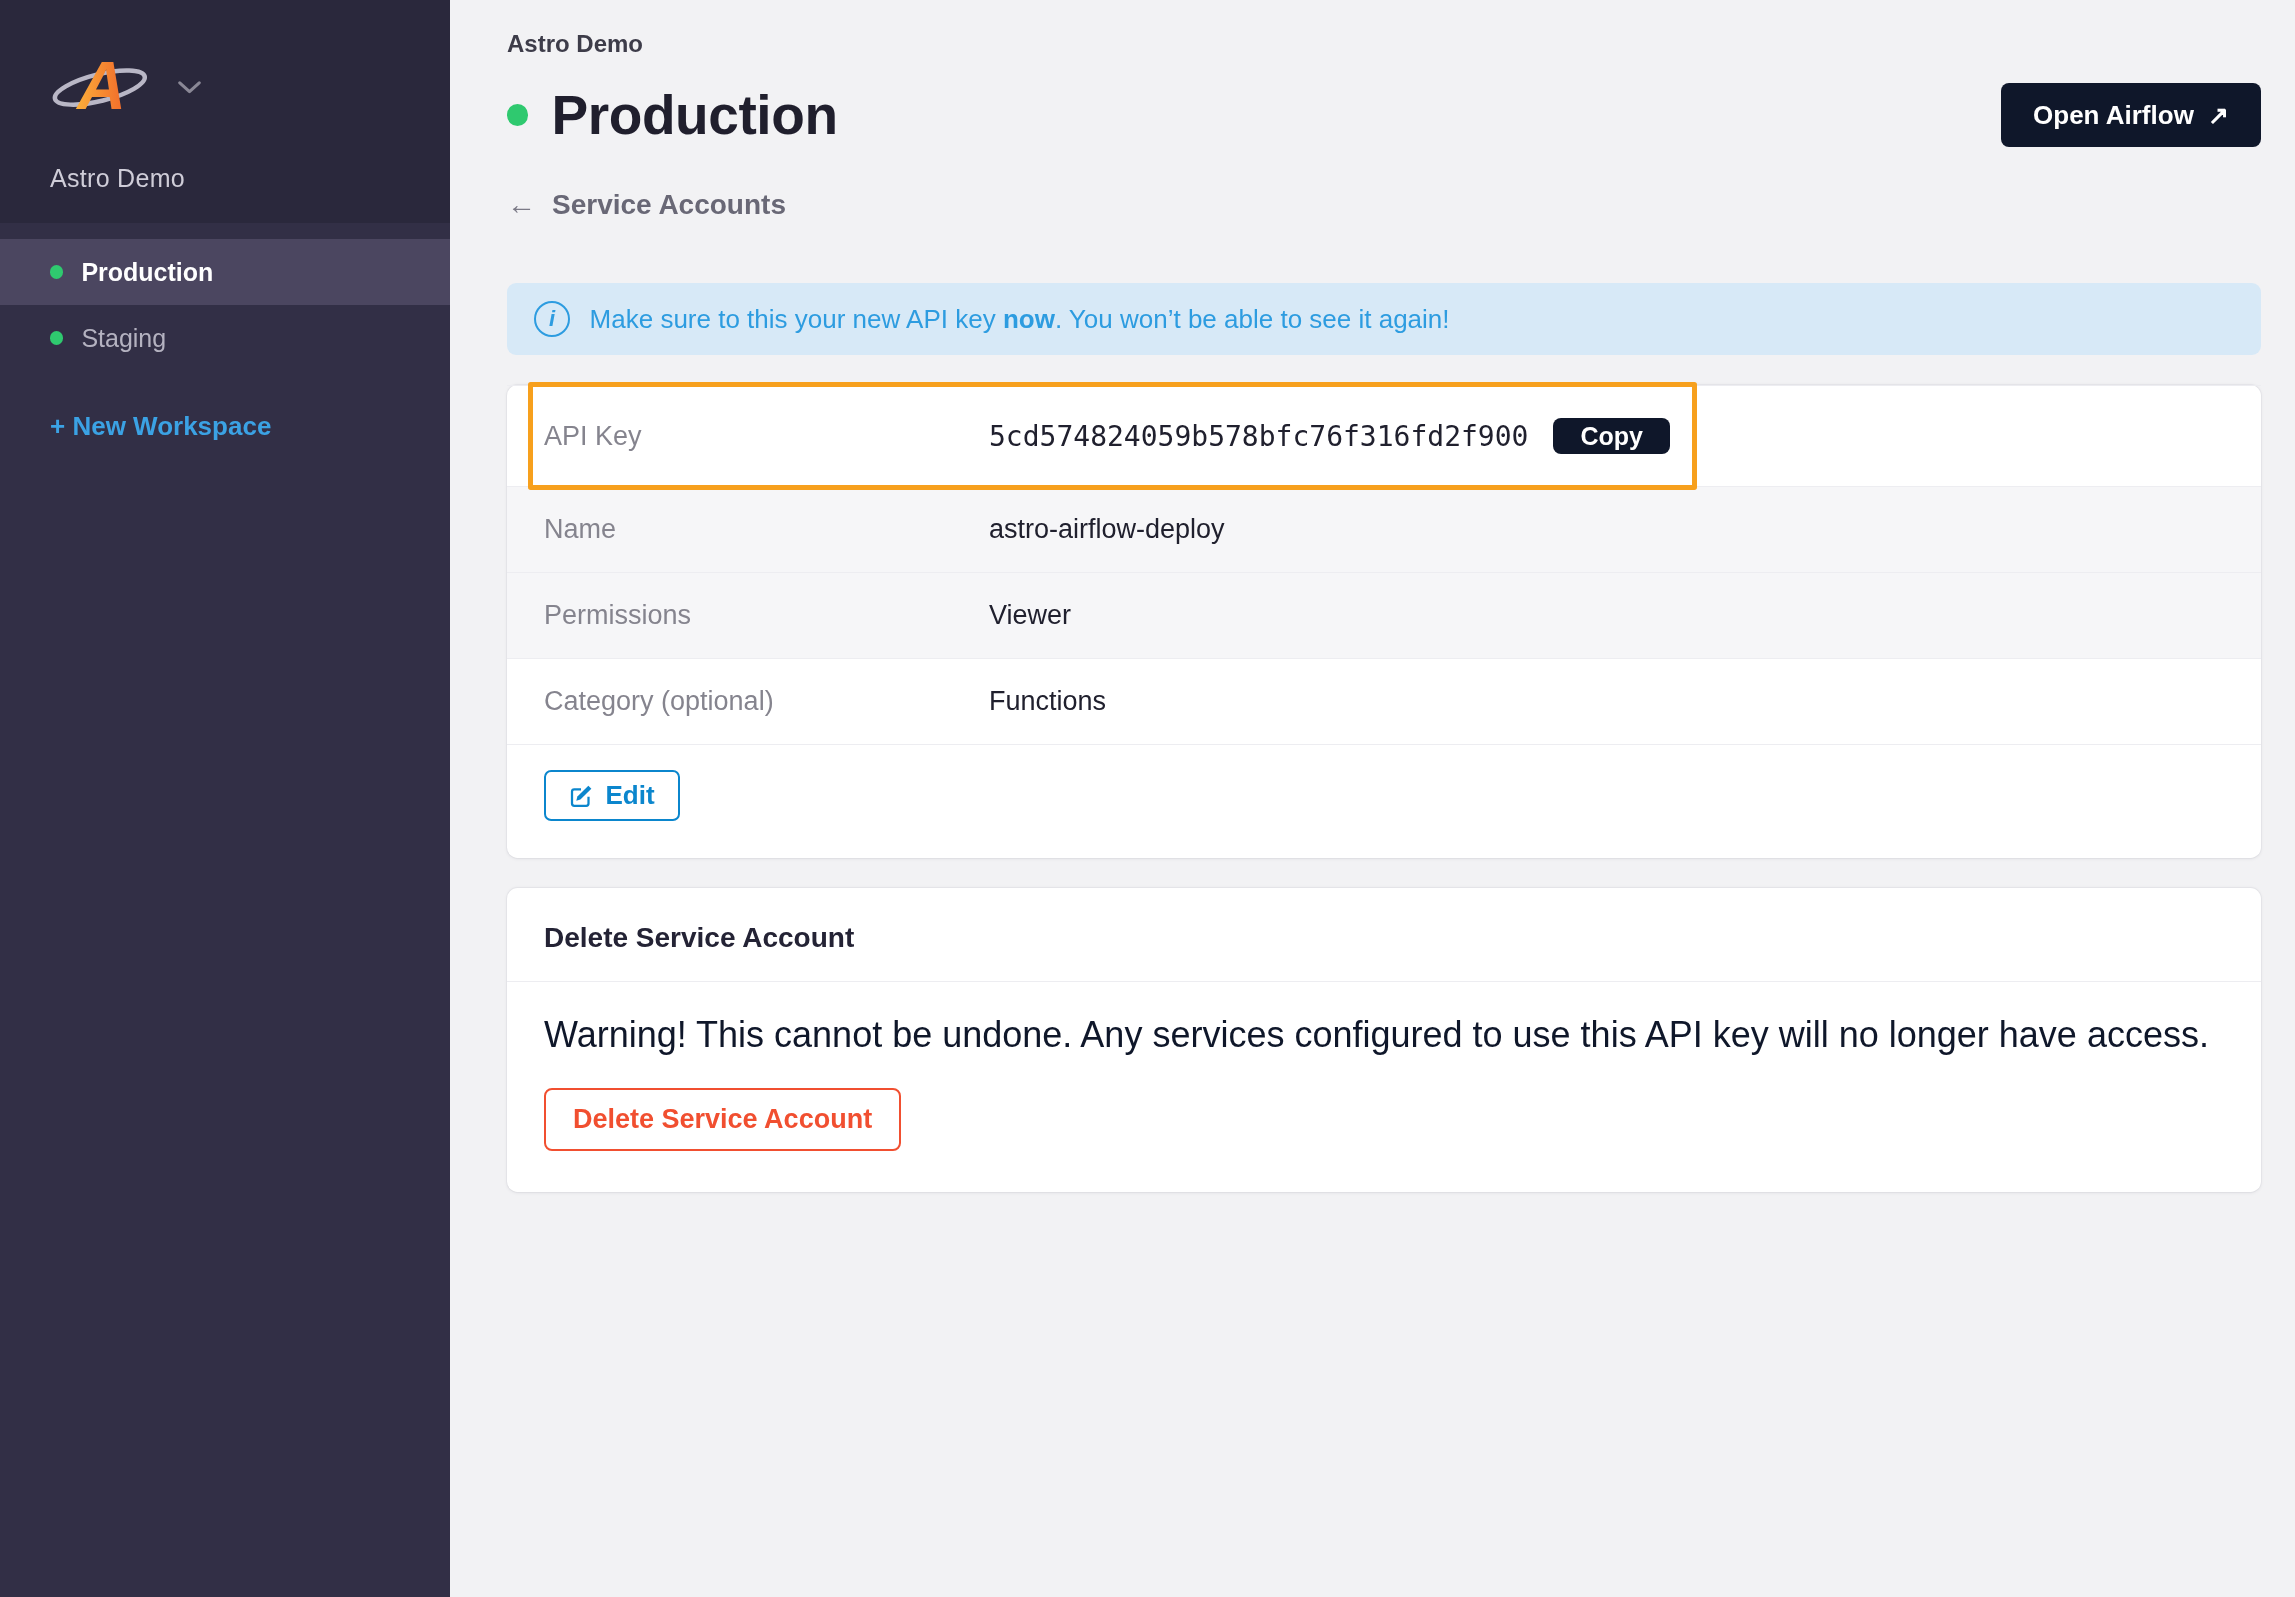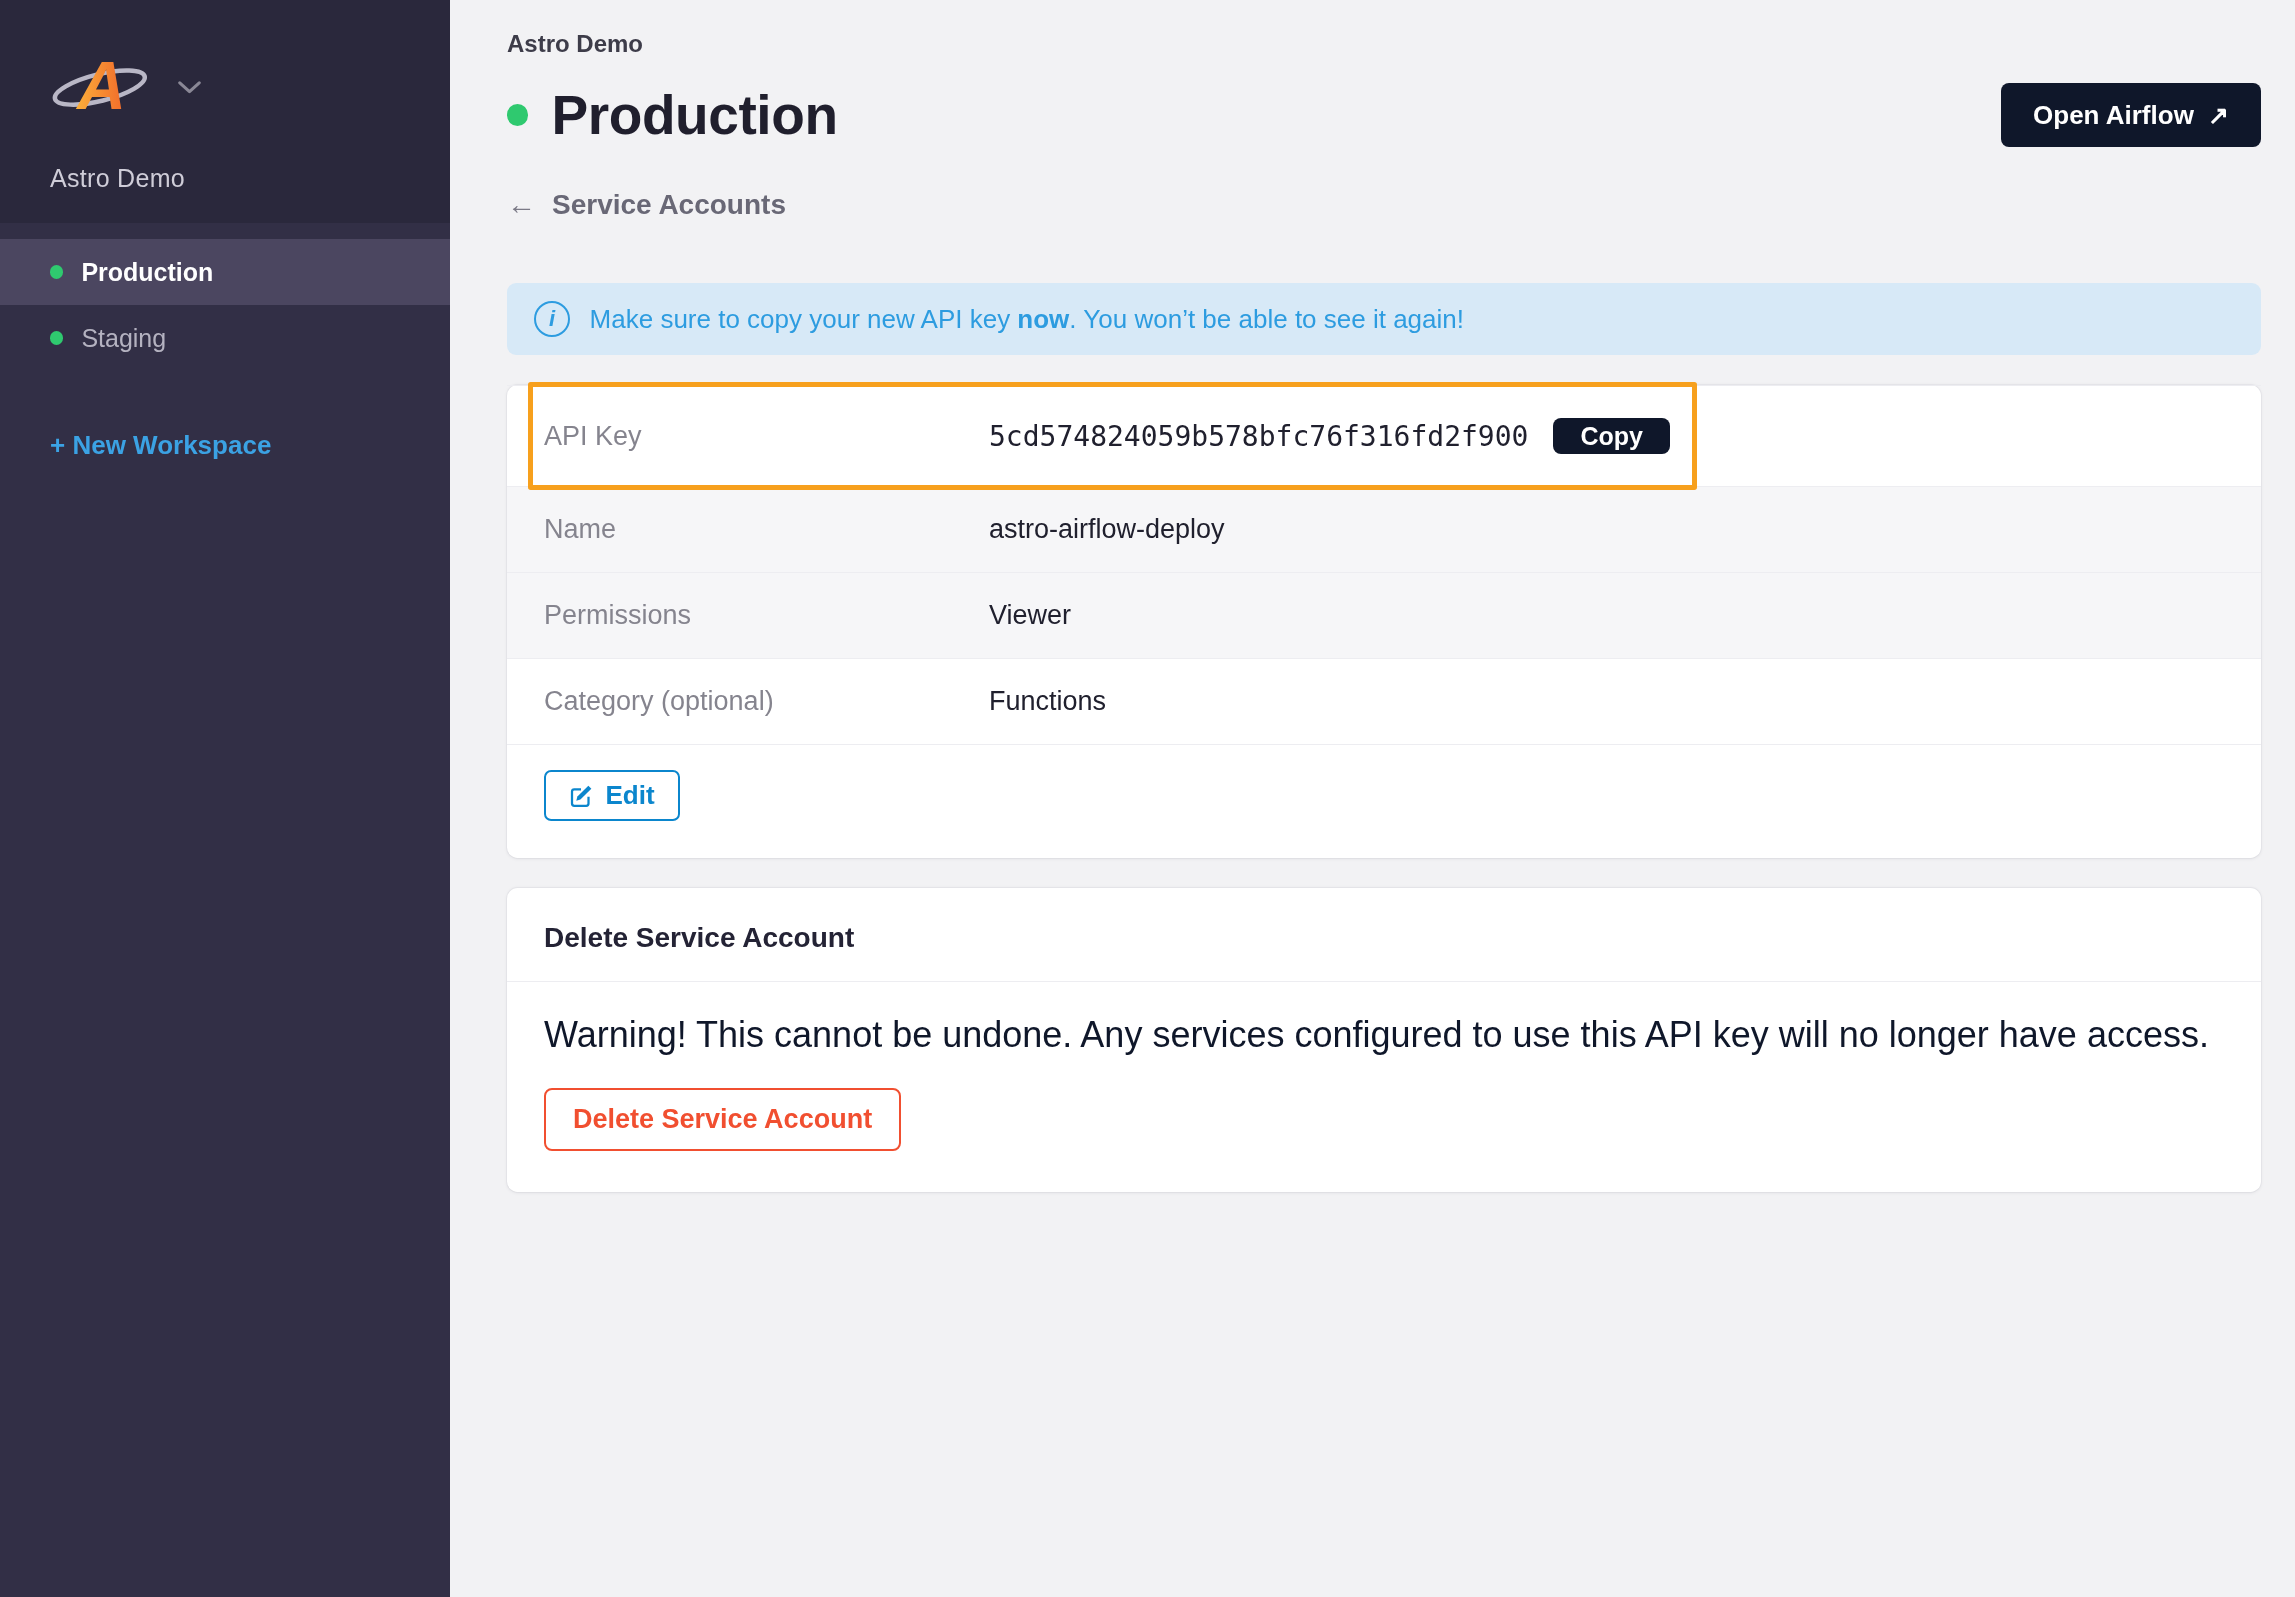--- a/index.html
+++ b/index.html
@@ -27,21 +27,21 @@
 
   .nav { margin-top:16px; display:flex; flex-direction:column; }
   .nav-item {
     height:66px; display:flex; align-items:center; gap:18px;
     padding-left:50px; font-size:25px; color:#b4b2c0; cursor:pointer;
   }
   .nav-item.active { background:#4b4660; color:#ffffff; font-weight:bold; }
   .dot { width:13.4px; height:13.4px; border-radius:50%; background:#2fc96f; flex:none; }
 
   .new-ws {
-    margin:59px 0 0 50px; font-size:26px; font-weight:bold;
+    margin:40px 0 0 50px; font-size:26px; font-weight:bold;
     color:#3ba2e4; cursor:pointer; text-decoration:none; display:inline-block;
   }
 
   
   .main {
     flex:1; height:100%; display:flex; flex-direction:column;
     padding:0 34px 0 57px; overflow:hidden;
   }
   .breadcrumb { margin-top:30px; font-size:24px; font-weight:bold; color:#3d3c49; }
 
@@ -172,21 +172,21 @@
     </button>
   </div>
 
   <div class="back-link">
     <span class="arrow-left">←</span>
     <span>Service Accounts</span>
   </div>
 
   <div class="alert">
     <span class="info-icon">i</span>
-    <p><span>Make sure to copy your new API key </span><b>now</b><span>. You won’t be able to see it again!</span></p>
+    <p><span>Make sure to this your new API key </span><b>now</b><span>. You won’t be able to see it again!</span></p>
   </div>
 
   <section class="card">
 
     <div class="row api-row">
       <div class="annotation"></div>
       <span class="label">API Key</span>
       <span class="value mono">5cd574824059b578bfc76f316fd2f900</span>
       <button class="btn-primary btn-copy">Copy</button>
     </div>

